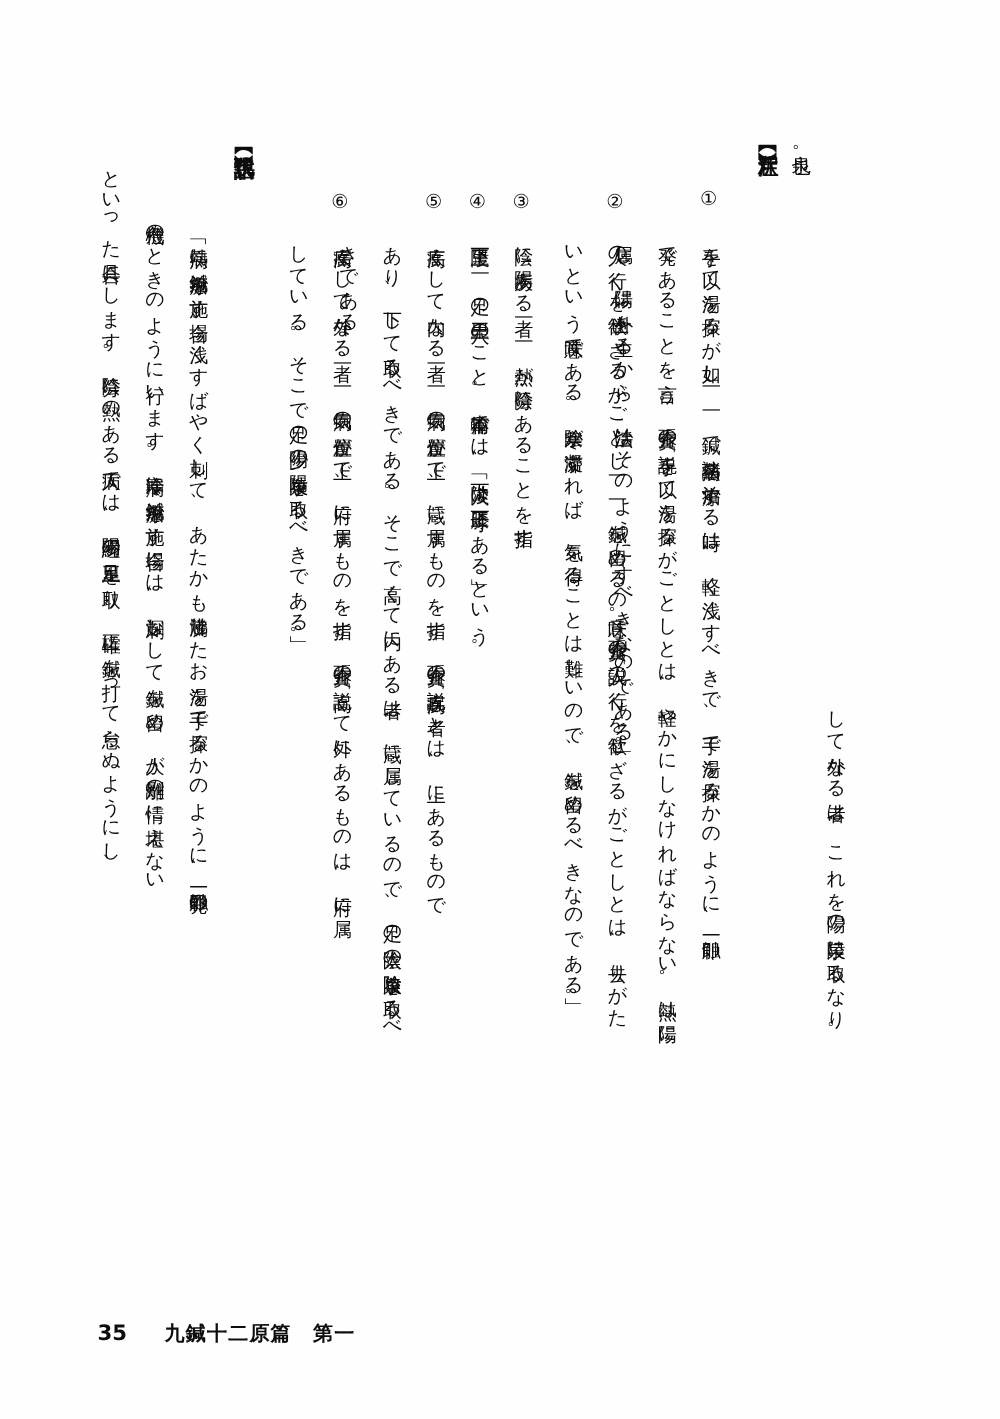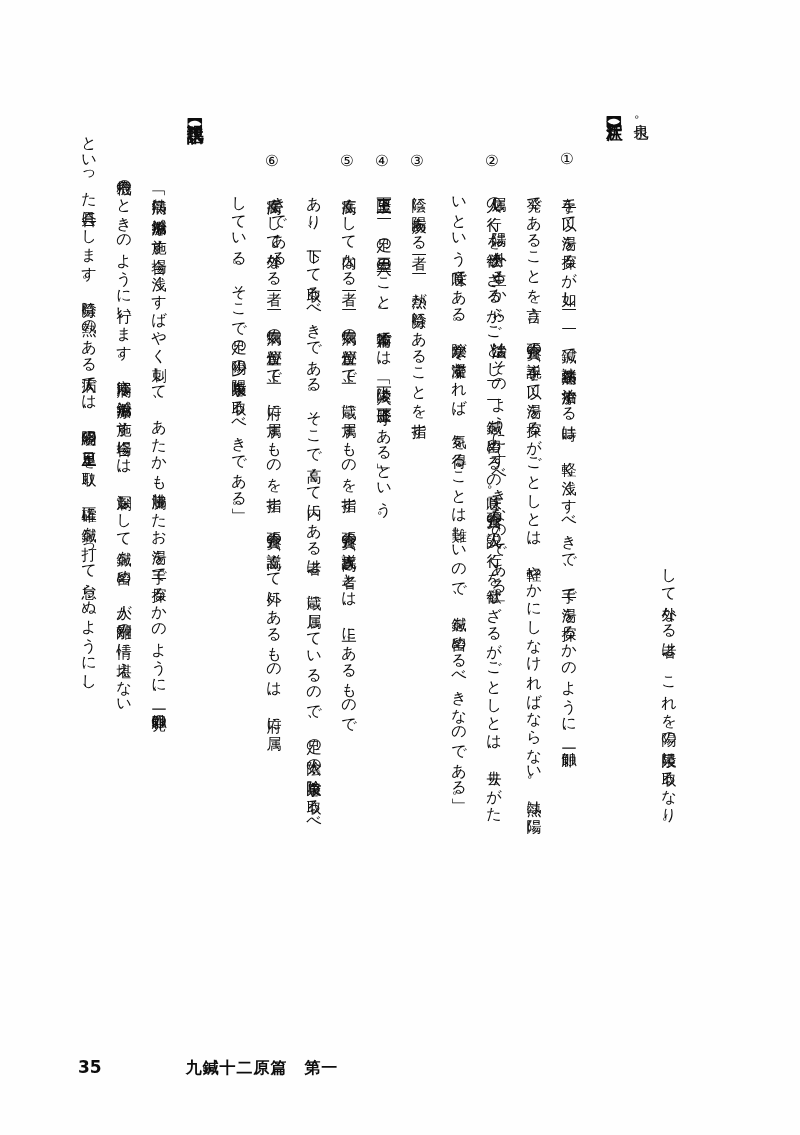--- a/index.html
+++ b/index.html
@@ -53,33 +53,32 @@
     line-height: 1;
   }
 
   
   #footer {
     position: absolute;
     left: 78px;
     top: 1057px;
     display: flex;
     align-items: baseline;
-    gap: 42px;
+    gap: 30px;
     color: #0d0d0d;
   }
   #footer .pageno {
     font-size: 17px;
     font-weight: 700;
     font-family: "DejaVu Sans", "Liberation Sans", sans-serif;
   }
   #footer .chapter {
     font-size: 16px;
     font-weight: 700;
     letter-spacing: 0.06em;
-    margin-left: 42px;
   }
 </style>
 </head>
 <body>
 
 <div id="page">
 
   <div class="vcol" style="right:124px; top:558px; height:380px;">して外なる者は、これを陽の陵泉に取るなり。</div>
 
   <div class="vcol" style="right:152px; top:112px; height:140px;">泉也。</div>

